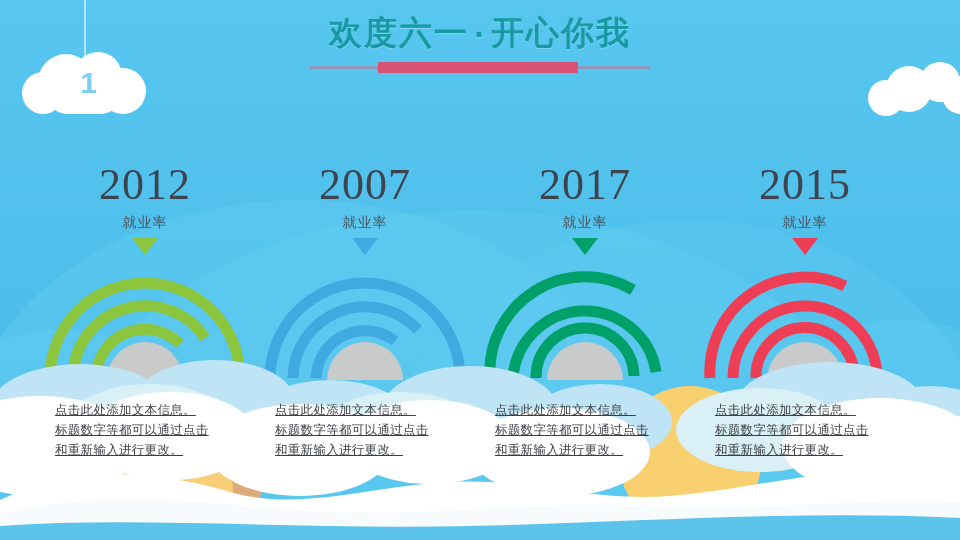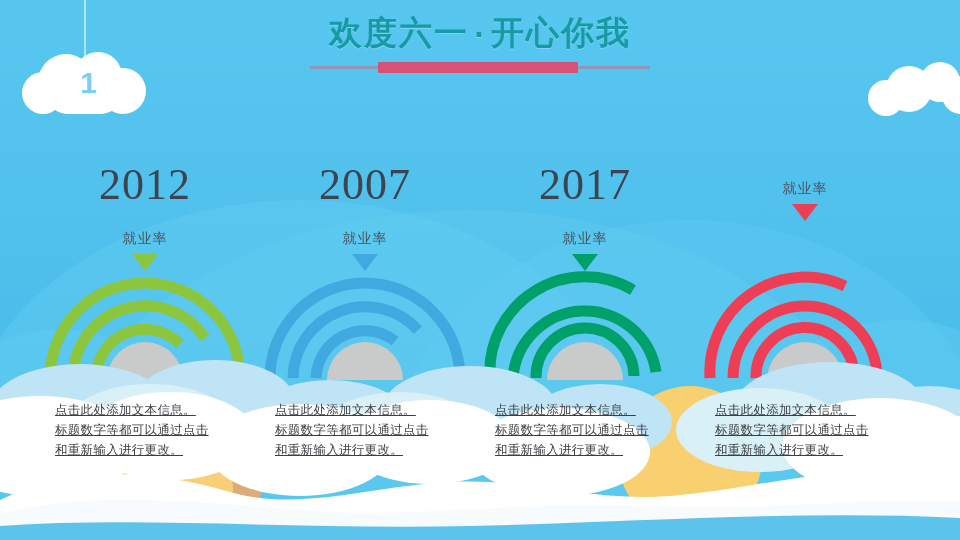--- a/index.html
+++ b/index.html
@@ -43,21 +43,21 @@
                text-shadow:0 1px 0 rgba(255,255,255,.25);}
   #title-rule{position:relative;margin:8px auto 0;width:340px;height:3px;
               background:#9b8fb0;opacity:.85;}
   #title-bar{position:absolute;left:68px;top:-4px;width:200px;height:11px;
              background:#ef3f62;border-radius:1px;}
 
   
   .col{position:absolute;top:160px;width:220px;text-align:center;}
   .year{font-family:"Liberation Serif","DejaVu Serif",serif;
         font-size:44px;color:#3d4450;line-height:50px;letter-spacing:1px;}
-  .sublabel{font-size:14px;color:#4a535f;line-height:20px;margin-top:18px;
+  .sublabel{font-size:14px;color:#4a535f;line-height:20px;margin-top:2px;
             letter-spacing:1px;}
   .tri{width:0;height:0;margin:6px auto 0;
        border-left:13px solid transparent;border-right:13px solid transparent;}
 
   
   .arcbox{position:absolute;top:268px;width:220px;height:112px;}
   .arcbox svg{display:block;}
   .dome{position:absolute;left:50%;bottom:0;transform:translateX(-50%);
         width:76px;height:38px;background:#c9cbcb;
         border-radius:38px 38px 0 0;}
@@ -173,20 +173,21 @@
     </svg>
     <div class="dome"></div>
   </div>
   <div class="txt" style="left:495px">
     <div>点击此处添加文本信息。</div>
     <div>标题数字等都可以通过点击</div>
     <div>和重新输入进行更改。</div>
   </div>
 
   <div class="col" style="left:695px">
+    <div class="year">2015</div>
     <div class="sublabel">就业率</div>
     <div class="tri" style="border-top:17px solid #ee3e55"></div>
   </div>
   <div class="arcbox" style="left:695px">
     <svg width="220" height="112" viewBox="0 0 220 112">
       <g fill="none" stroke="#ee3e55" stroke-width="11" stroke-linecap="butt">
         <path d="M 15 110 A 95 95 0 0 1 150 18"></path>
         <path d="M 38 110 A 72 72 0 0 1 182 110"></path>
         <path d="M 61 110 A 49 49 0 0 1 159 107"></path>
       </g>

